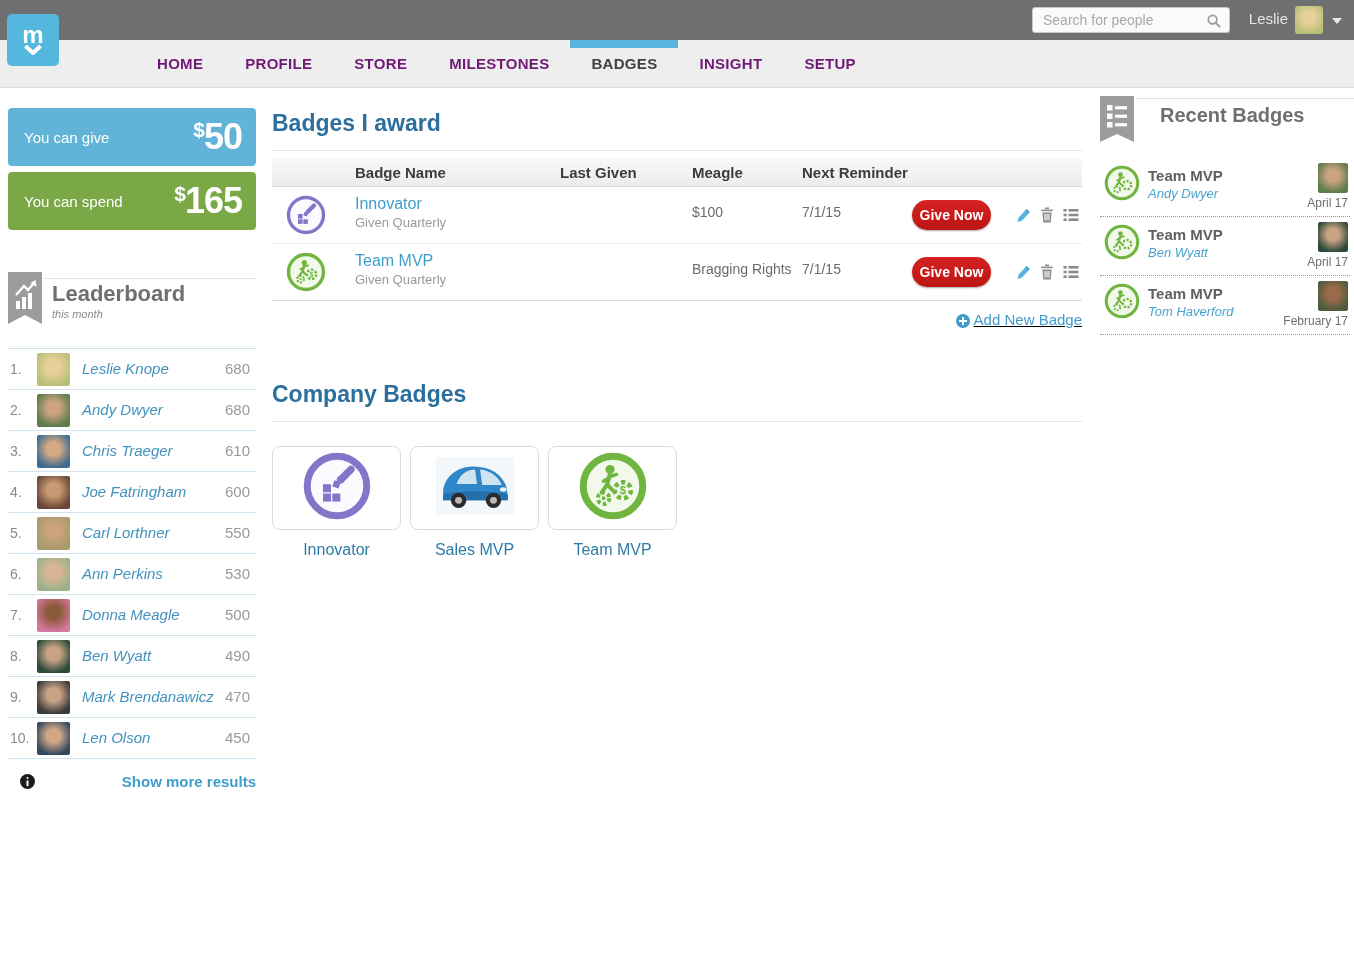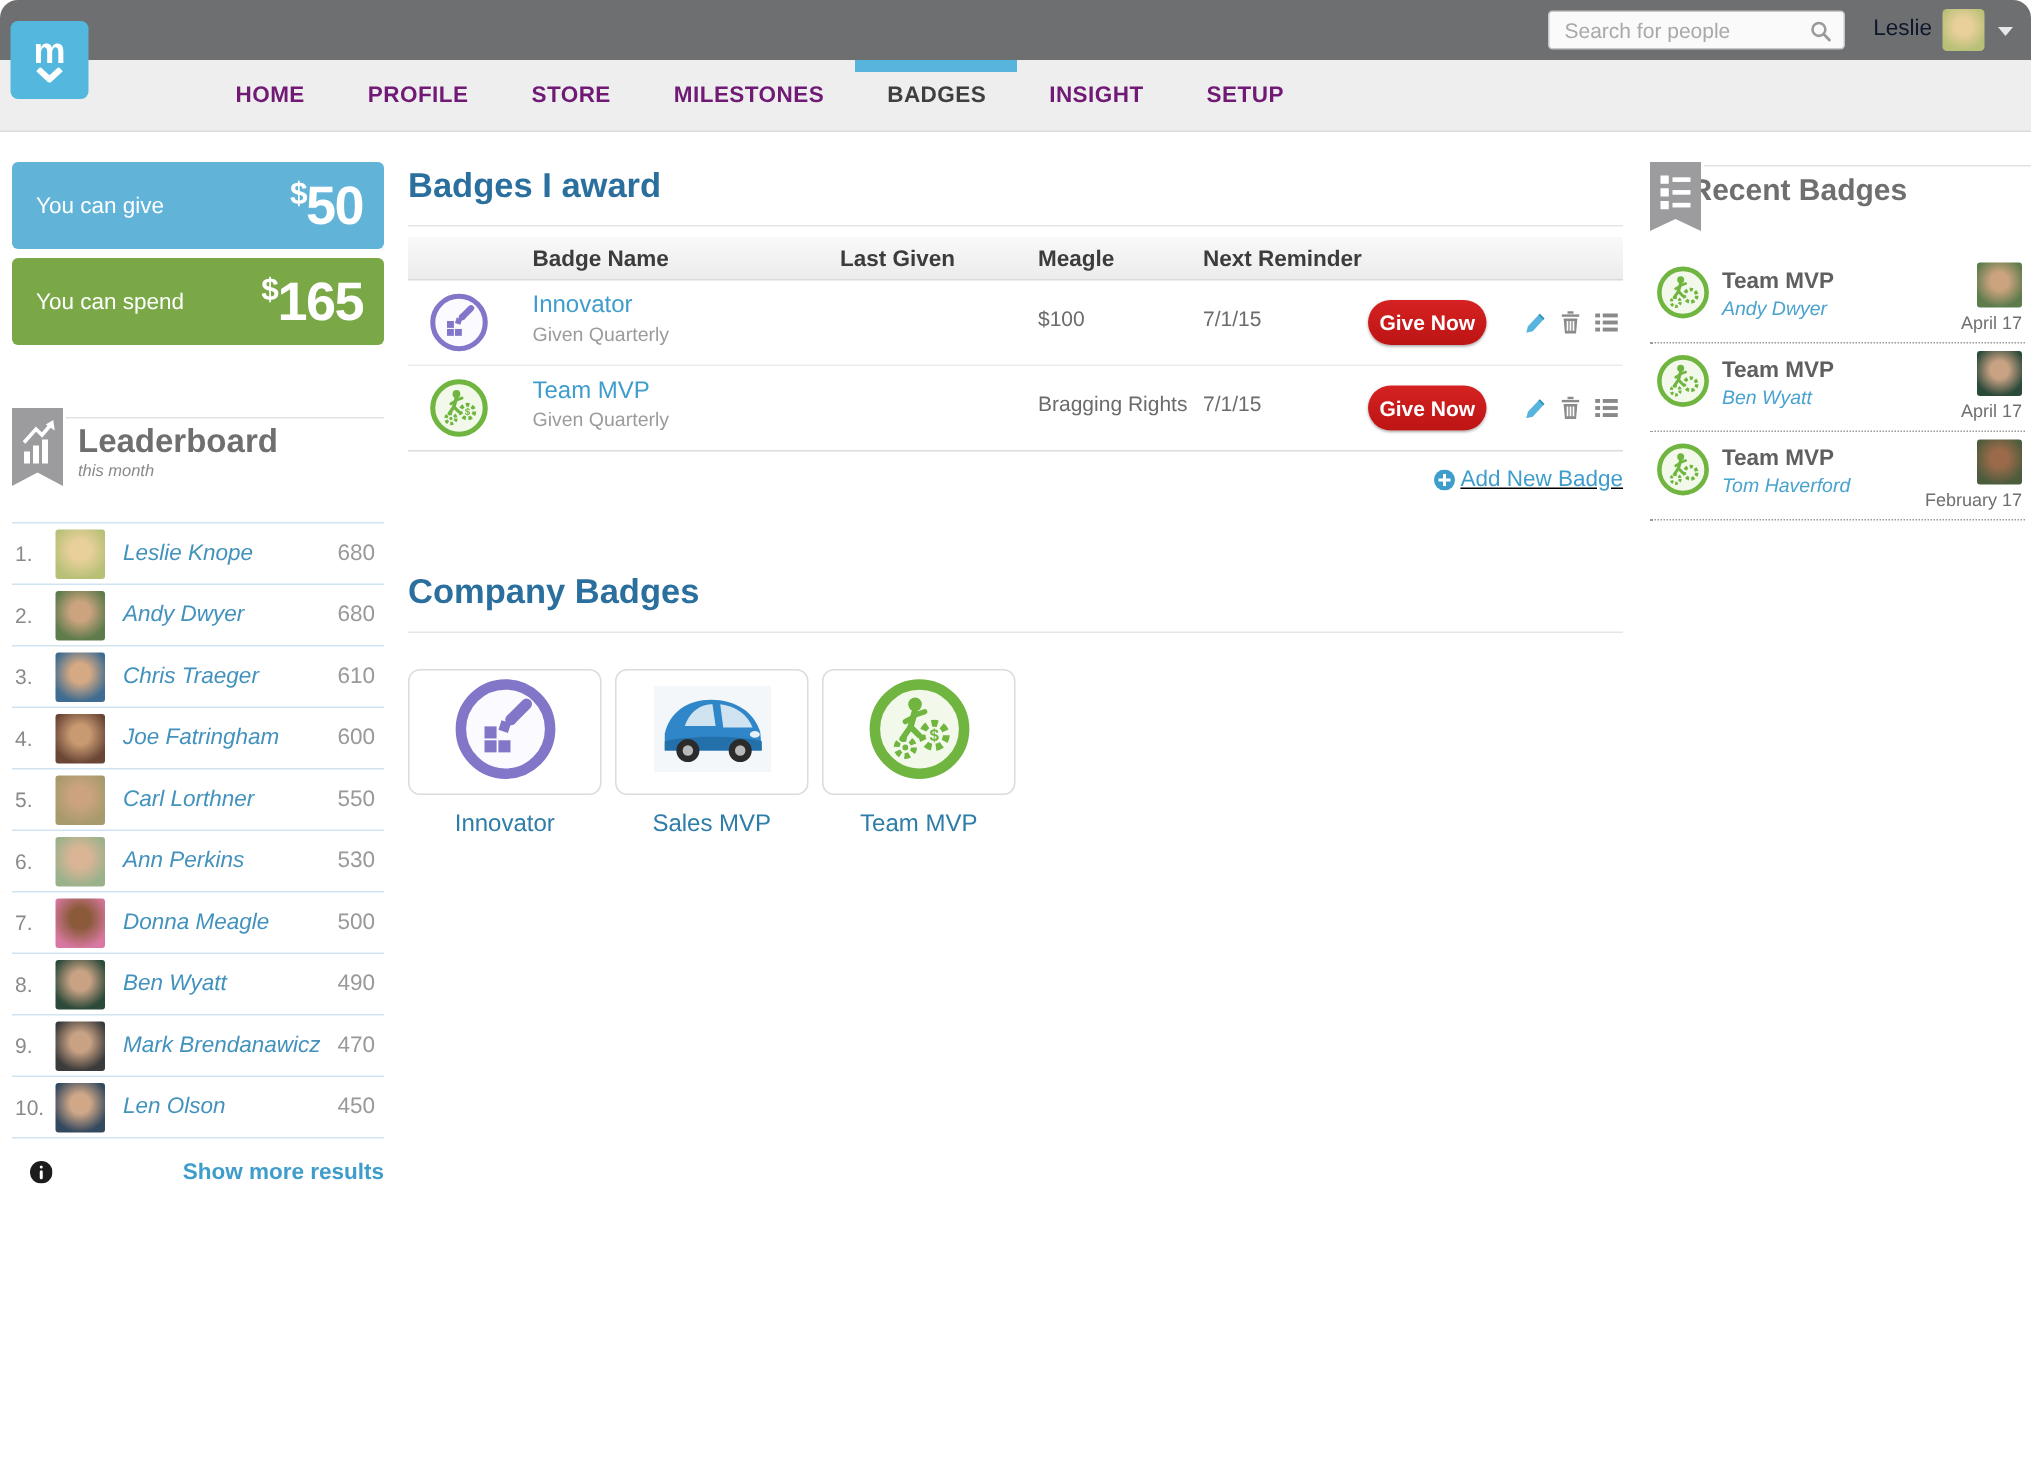--- a/index.html
+++ b/index.html
@@ -1,32 +1,32 @@
 <!DOCTYPE html>
 <html><head>
 <meta charset="utf-8">
 <style>
   * { margin:0; padding:0; box-sizing:border-box; }
   html,body { background:#fff; }
   body { font-family:"Liberation Sans", sans-serif; }
-  .page { position:relative; width:1354px; height:974px; background:#fff; overflow:hidden;border-radius:12px; }
+  .page { position:relative; width:1354px; height:974px; background:#fff; overflow:hidden; }
 
   
   .topbar { position:absolute; top:0; left:0; right:0; height:40px; background:#6e6f71; z-index:5; }
   .logo { position:absolute; left:7px; top:14px; width:52px; height:52px; background:#53b7de; border-radius:5px;
           z-index:20; display:flex; flex-direction:column; align-items:center; justify-content:center; cursor:pointer; }
   .logo-m { color:#fff; font-size:24px; font-weight:bold; line-height:18px; }
   .logo svg { display:block; margin-top:1px; }
   .search-box { position:absolute; right:124px; top:7px; width:198px; height:26px; background:#fafafa;
                 border:1px solid #c6c6c6; border-radius:3px; }
   .search-box input { position:absolute; left:0; top:0; width:100%; height:100%; border:none; outline:none;
                 background:transparent; padding:0 26px 0 10px; font:14px "Liberation Sans",sans-serif; color:#666; }
   .search-box input::placeholder { color:#a9a9a9; }
   .search-icon { position:absolute; right:7px; top:5px; }
-  .user-name { position:absolute; right:66px; top:10px; color:#0f172a; font-size:15px; cursor:pointer; }
+  .user-name { position:absolute; right:66px; top:10px; color:#e5e5e5; font-size:15px; cursor:pointer; }
   .user-avatar { position:absolute; right:31px; top:6px; width:28px; height:28px; border-radius:3px; cursor:pointer; }
   .caret-down { position:absolute; right:12px; top:18px; width:0; height:0; border-left:5px solid transparent;
                 border-right:5px solid transparent; border-top:6px solid #e8e8e8; cursor:pointer; }
 
   
   .navbar { position:absolute; top:40px; left:0; right:0; height:48px; background:#eeeeef; border-bottom:1px solid #dcdcdc; z-index:4; }
   .tabs { display:flex; margin-left:136px; height:100%; }
   .tab { position:relative; display:flex; align-items:center; padding:0 21px; font-size:15px; font-weight:bold;
          color:#701a75; text-decoration:none; letter-spacing:.3px; cursor:pointer; }
   .tab.active { color:#3f3f41; }
@@ -101,21 +101,21 @@
 
   
   .company-title { padding-top:52px; }
   .badge-cells { display:flex; margin-top:24px; }
   .badge-cell { width:129px; margin-right:9px; text-align:center; }
   .badge-card { height:84px; background:#fff; border:1px solid #dcdcdc; border-radius:8px;
                 display:flex; align-items:center; justify-content:center; cursor:pointer; }
   .badge-label { display:inline-block; margin-top:11px; font-size:16px; color:#2e7ca8; text-decoration:none; cursor:pointer; }
 
   
-  .rb-header { position:relative; margin-top:20px; min-height:46px; padding-left:27px; }
+  .rb-header { position:relative; margin-top:8px; min-height:46px; padding-left:60px; }
   .rb-topline { position:absolute; top:2px; left:36px; right:-4px; border-top:1px solid #e2e2e2; }
   .rb-title { display:block; padding-top:8px; font-size:20px; font-weight:bold; color:#6f6f6f; }
   .rb-entries { margin-top:16px; }
   .rb-entry { position:relative; height:59px; border-bottom:1px dotted #9a9a9a; }
   .rb-icon { position:absolute; left:4px; top:7px; }
   .rb-badge { position:absolute; left:48px; top:9px; font-size:15px; font-weight:bold; color:#5f5f5f; }
   .rb-person { position:absolute; left:48px; top:28px; font-size:13px; font-style:italic; color:#4aa3cf; text-decoration:none; cursor:pointer; }
   .rb-avatar { position:absolute; right:2px; top:5px; width:30px; height:30px; border-radius:2px; }
   .rb-date { position:absolute; right:2px; top:38px; font-size:12px; color:#6f6f6f; }
 </style>

